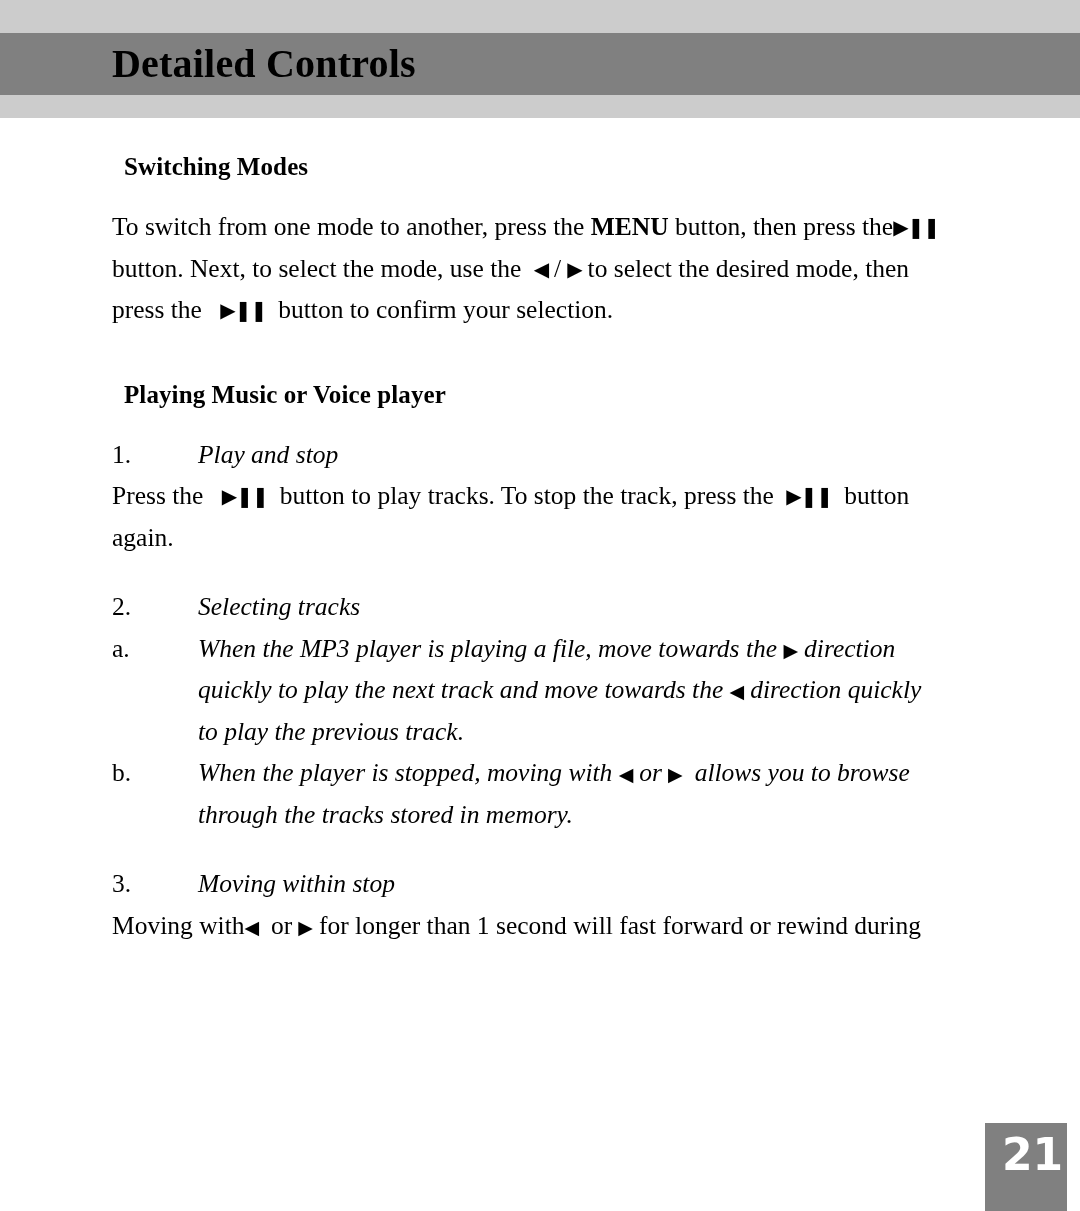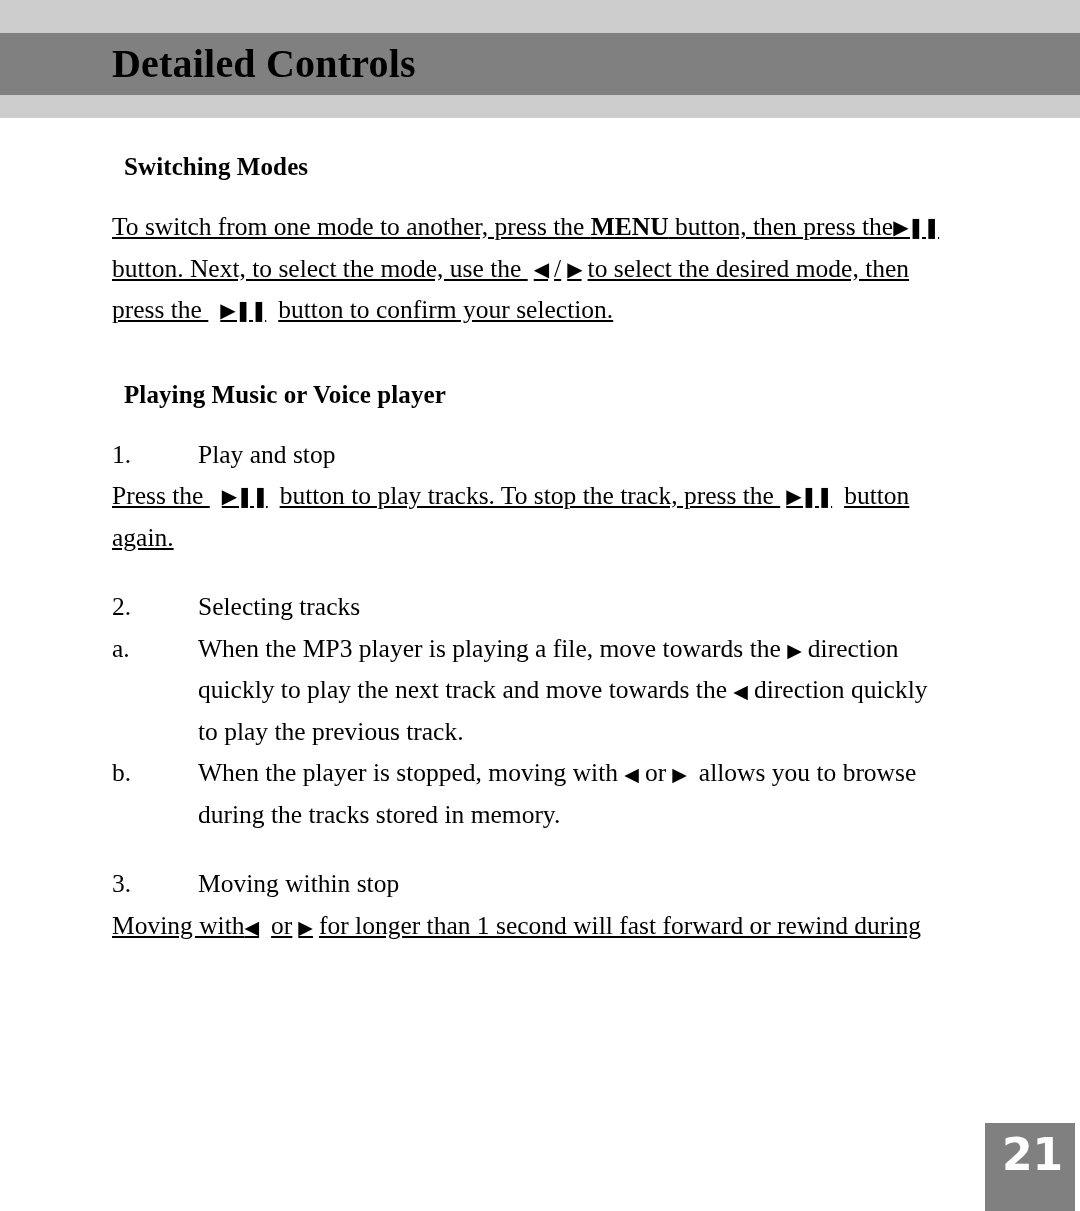--- a/index.html
+++ b/index.html
@@ -60,40 +60,40 @@
     font-weight: bold;
     font-size: 25px;
     line-height: 30px;
     margin: 12px;
     letter-spacing: 0.1px;
   }
   .para {
     font-size: 25.5px;
     line-height: 41.5px;
     margin: 0;
-    text-decoration: underline;
   }
 
   .spacer-lg { height: 37px; }
   .spacer-md { height: 28px; }
   .spacer-sm { height: 12px; }
 
   
   .list-row {
     display: flex;
     align-items: flex-start;
     font-size: 25.5px;
     line-height: 41.5px;
   }
   .list-marker {
     flex: 0 0 auto;
     width: 86px;
   }
   .list-body {
     flex: 1 1 auto;
+    font-style: italic;
   }
 
   
   .glyph {
     font-family: "DejaVu Sans", sans-serif;
     font-size: 20px;
     line-height: 1;
     vertical-align: 1px;
     letter-spacing: -1px;
   }
@@ -108,21 +108,21 @@
   .sp-l2 { margin-left: 12px; }
   .sp-r2 { margin-right: 12px; }
 
   .bold-inline { font-weight: bold; }
 
   
   #page-number-box {
     position: absolute;
     left: 985px;
     top: 1123px;
-    width: 90px;
+    width: 82px;
     height: 88px;
     background: #808080;
   }
   #page-number {
     position: absolute;
     left: 0;
     top: 8px;
     width: 95px;
     text-align: center;
     font-family: "DejaVu Sans", "Liberation Sans", sans-serif;
@@ -186,21 +186,21 @@
         <div><span>When the MP3 player is playing a file, move towards the </span><span class="glyph-sm sp-r">▶</span><span>direction</span></div>
         <div><span>quickly to play the next track and move towards the </span><span class="glyph-sm sp-r">◀</span><span>direction quickly</span></div>
         <div><span>to play the previous track.</span></div>
       </span>
     </div>
 
     <div class="list-row">
       <span class="list-marker">b.</span>
       <span class="list-body">
         <div><span>When the player is stopped, moving with </span><span class="glyph-sm">◀</span><span class="sp-l sp-r">or</span><span class="glyph-sm sp-r2">▶</span><span>allows you to browse</span></div>
-        <div><span>during the tracks stored in memory.</span></div>
+        <div><span>through the tracks stored in memory.</span></div>
       </span>
     </div>
 
     <div class="spacer-md"></div>
 
     <div class="list-row">
       <span class="list-marker">3.</span>
       <span class="list-body">Moving within stop</span>
     </div>
 

